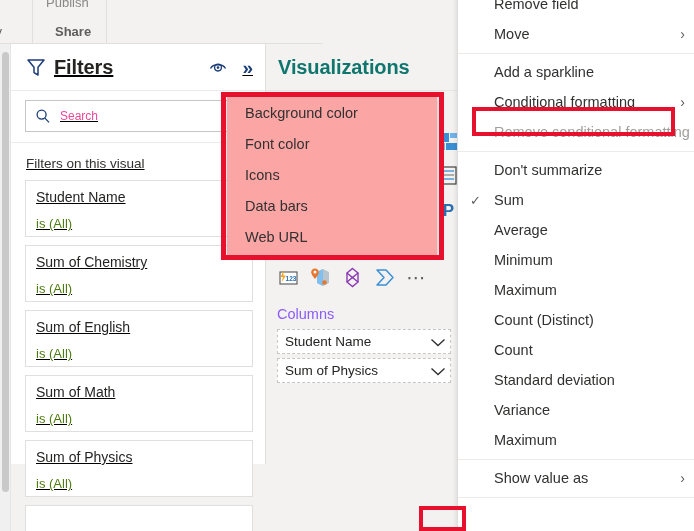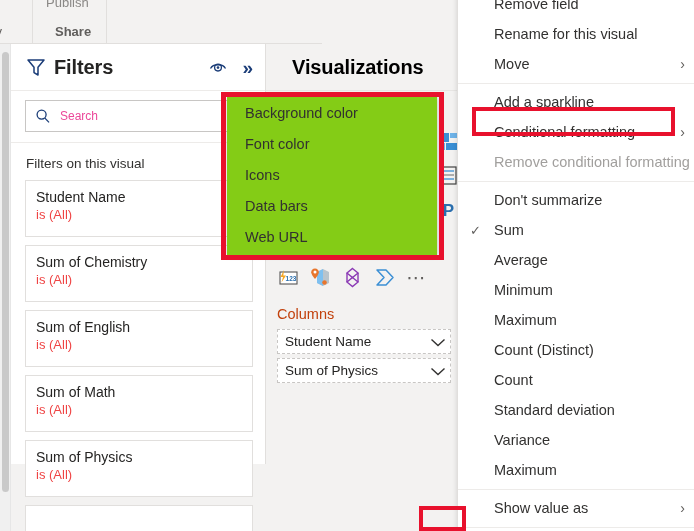--- a/index.html
+++ b/index.html
@@ -37,21 +37,21 @@
     background: #f0f0f0; border-right: 1px solid #e6e6e6;
   }
   .left-scroll .thumb {
     position: absolute; left: 2px; top: 8px; width: 7px; height: 440px;
     background: #c9c9c9; border-radius: 4px;
   }
 
   
   .filters-pane {
     position: absolute; left: 11px; top: 44px; width: 255px; height: 420px;
-    background: #ffffff; border-right: 1px solid #e1dfdd;
+    background: #ffffff; border-right: 1px solid #e1dfdd; text-decoration: underline;
   }
   .filters-head {
     position: relative; height: 47px; border-bottom: 1px solid #edebe9;
     display: flex; align-items: center; padding: 0 12px 0 14px;
   }
   .funnel-ico { width: 22px; height: 22px; flex: 0 0 auto; margin-right: 7px; }
   .filters-title {
     font-size: 20px; color: #252423; font-weight: 600; letter-spacing: -0.1px;
   }
   .head-actions { margin-left: auto; display: flex; align-items: center; gap: 14px; }
@@ -66,50 +66,50 @@
   .search-ico { width: 16px; height: 16px; margin-right: 9px; }
   .search-ph { font-size: 12px; color: #ec4899; text-align: right; }
 
   .filters-body { padding: 0 12px 0 14px; }
   .fb-label { font-size: 13.5px; color: #323130; padding: 13px 0 9px 1px; }
   .filter-card {
     border: 1px solid #e1dfdd; background: #fff; height: 57px;
     margin-bottom: 8px; padding: 8px 10px 0 10px;
   }
   .fc-name { font-size: 14px; color: #252423; line-height: 1.15; }
-  .fc-cond { font-size: 13px; color: #ef4444; margin-top: 2px; }
+  .fc-cond { font-size: 13px; color: #4d7c0f; margin-top: 11px; }
 
   
   .viz-pane {
     position: absolute; left: 266px; top: 44px; width: 196px; height: 487px;
     background: #f3f2f1; border-right: 1px solid #e1dfdd;
   }
   .viz-head {
     height: 47px; display: flex; align-items: center; padding-left: 12px;
     border-bottom: 1px solid #e7e5e3;
   }
-  .viz-title { font-size: 20px; color: #000000; font-weight: 600; letter-spacing: -0.1px; margin-left: 14px; }
+  .viz-title { font-size: 20px; color: #0f766e; font-weight: 600; letter-spacing: -0.1px; }
   .build-visual {
     font-size: 14px; color: #252423; font-weight: 600;
     padding: 6px 0 7px 12px;
   }
 
   .icon-grid {
     background: #f3f2f1; padding: 6px 0 5px 7px;
     display: grid; grid-template-columns: repeat(6, 31px); gap: 3px 1px;
   }
   .vz-cell {
     width: 31px; height: 31px; display: flex; align-items: center; justify-content: center;
   }
   .vz-cell.sel { border: 1px solid #8a8886; background: #fafafa; }
   .vz-cell svg { display: block; }
   .dots { font-size: 19px; color: #605e5c; letter-spacing: 1.5px; line-height: 1; }
 
   .columns-sec { padding: 8px 10px 0 11px; }
-  .columns-lbl { font-size: 14.5px; color: #c2410c; padding-bottom: 7px; }
+  .columns-lbl { font-size: 14.5px; color: #8b5cf6; padding-bottom: 7px; }
   .col-field {
     height: 25px; border: 1px dashed #c8c6c4; background: #fff;
     display: flex; align-items: center; padding: 0 4px 0 7px; margin-bottom: 4px;
   }
   .col-field .nm { font-size: 13.5px; color: #252423; }
   .col-field .cv { margin-left: auto; color: #323130; }
 
   
   .ctx-menu {
     position: absolute; left: 457px; top: -11px; width: 237px; height: 552px;
@@ -129,21 +129,21 @@
   }
   .ctx-item .chk {
     position: absolute; left: 12px; top: 50%; transform: translateY(-50%);
     font-size: 13px; color: #605e5c;
   }
   .ctx-sep { height: 1px; background: #edebe9; margin: 4px 0 3px 0; }
 
   
   .sub-menu {
     position: absolute; left: 227px; top: 97px; width: 210px; height: 158px;
-    background: #84cc16;
+    background: #fca5a5;
     box-shadow: 0 1px 5px rgba(0,0,0,0.22);
   }
   .sub-item {
     height: 31px; display: flex; align-items: center;
     padding-left: 18px; font-size: 14.5px; color: #323130; white-space: nowrap;
   }
 
   
   .redbox { position: absolute; border: 5px solid #e8112d; }
   #redbox-submenu { left: 221px; top: 92px; width: 223px; height: 168px; }
@@ -469,23 +469,20 @@
         </span>
       </div>
     </div>
   </div>
 
   <div class="ctx-menu">
     <div class="ctx-item">
       <span>Remove field</span>
     </div>
     <div class="ctx-item">
-      <span>Rename for this visual</span>
-    </div>
-    <div class="ctx-item">
       <span>Move</span>
       <span class="sub">›</span>
     </div>
     <div class="ctx-sep"></div>
     <div class="ctx-item">
       <span>Add a sparkline</span>
     </div>
     <div class="ctx-item">
       <span>Conditional formatting</span>
       <span class="sub">›</span>

